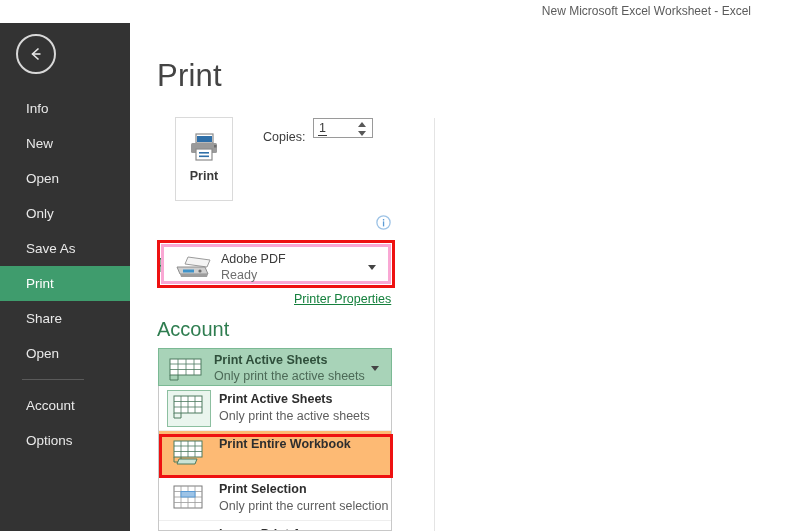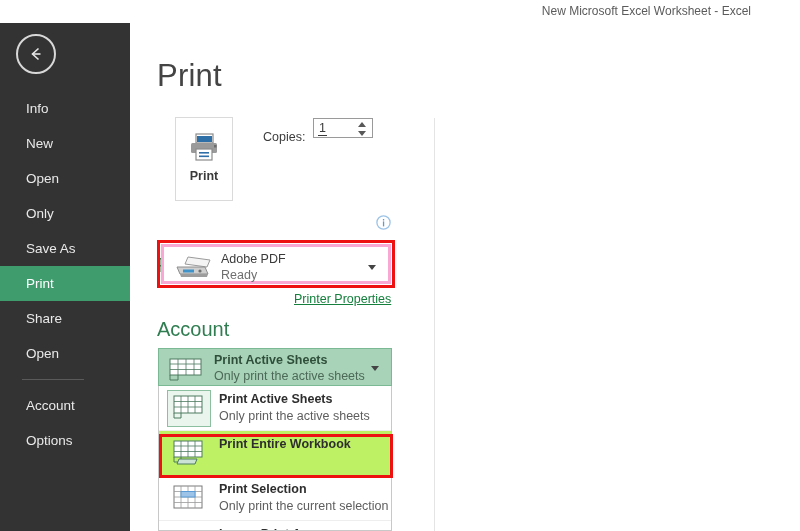--- a/index.html
+++ b/index.html
@@ -151,21 +151,21 @@
   .dropdown {
     position: absolute; left: 158px; top: 386px;
     width: 234px; height: 145px;
     background: #ffffff; border: 1px solid #c8c8c8; border-top: none;
     overflow: hidden;
   }
   .dd-item {
     position: relative; height: 45px; cursor: pointer;
     border-bottom: 1px solid #eeeeee;
   }
-  .dd-item.hovergreen { background: #bef264; }
+  .dd-item.hovergreen { background: #fdba74; }
   .dd-item .t {
     position: absolute; left: 60px; top: 6px;
     font-size: 12.5px; color: #2e2e2e; font-weight: bold;
   }
   .dd-item .d {
     position: absolute; left: 60px; top: 23px;
     font-size: 12.5px; color: #5e5e5e;
   }
   .dd-item .gico { position: absolute; left: 14px; top: 9px; }
   .dd-item .iconsel {

